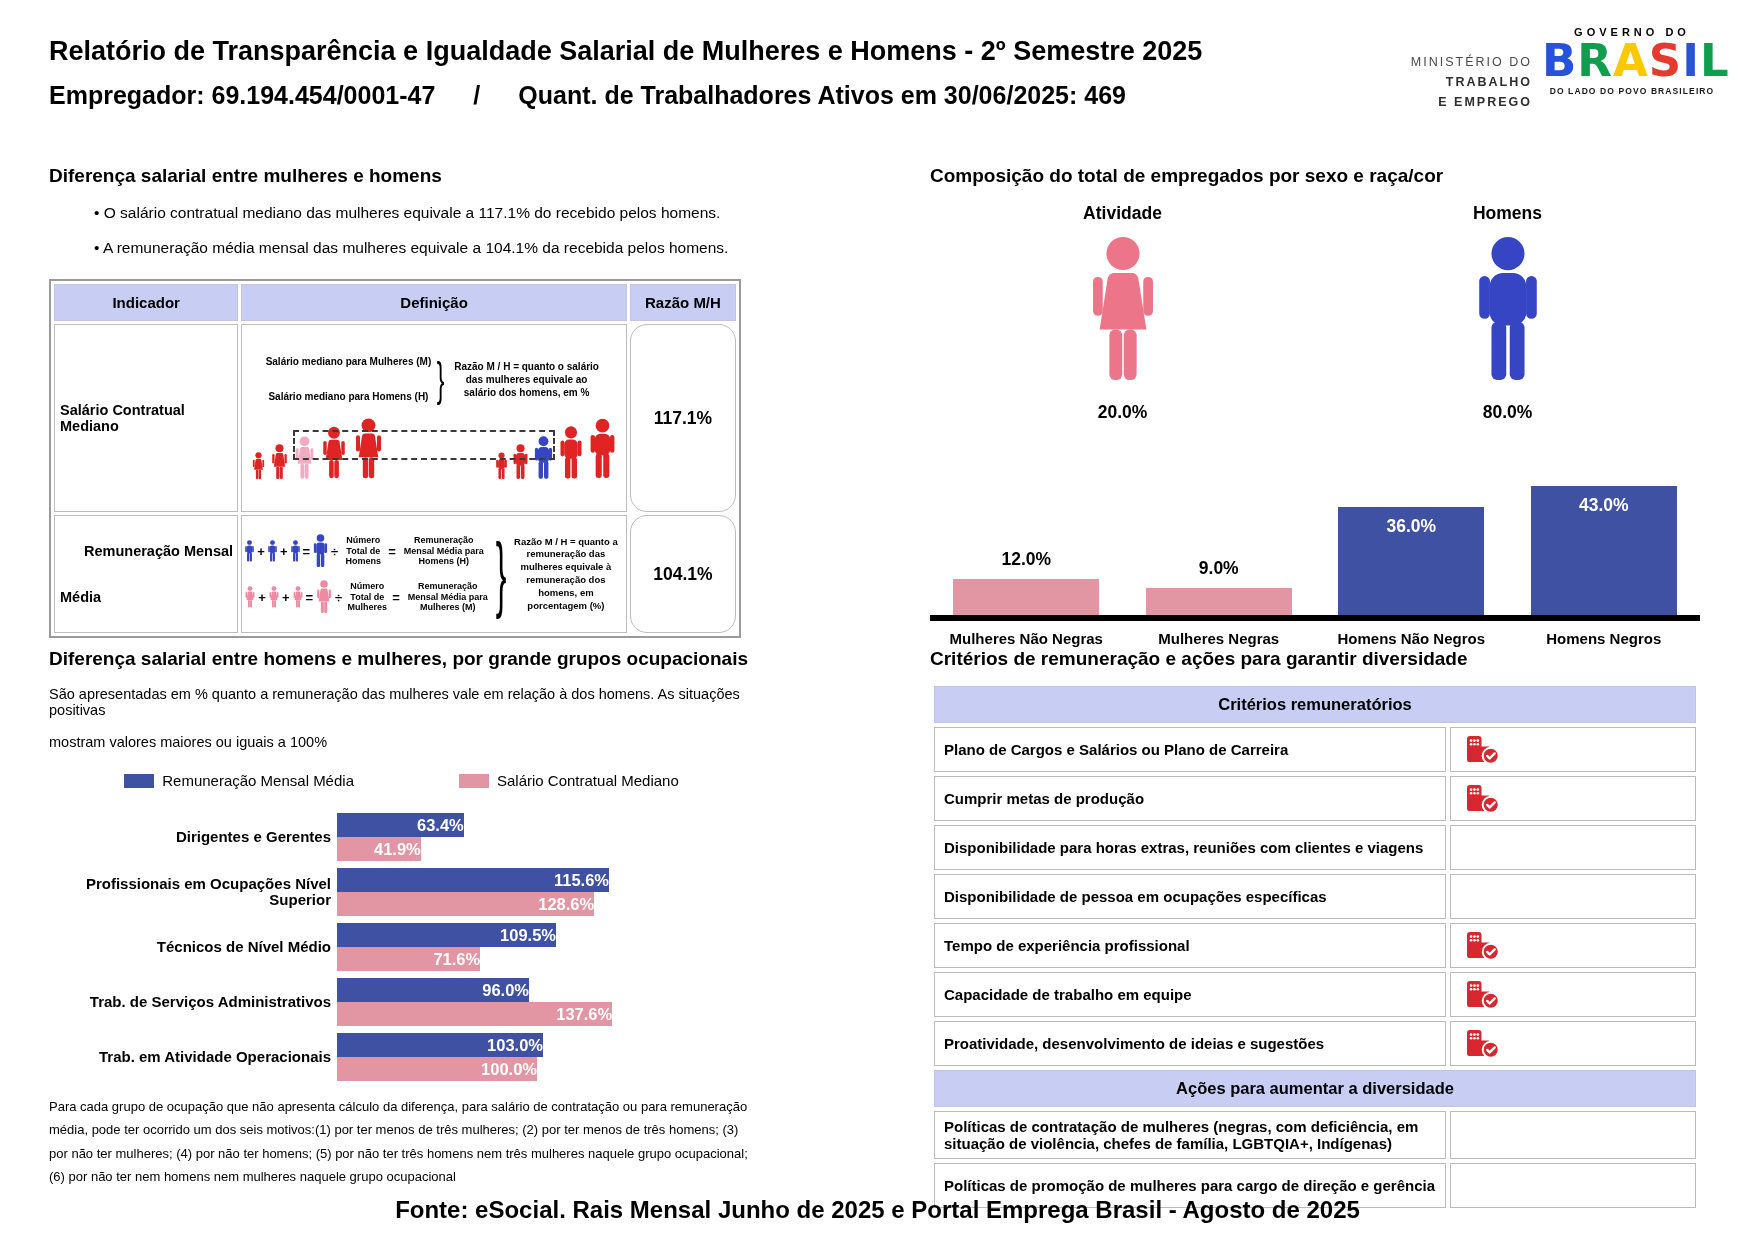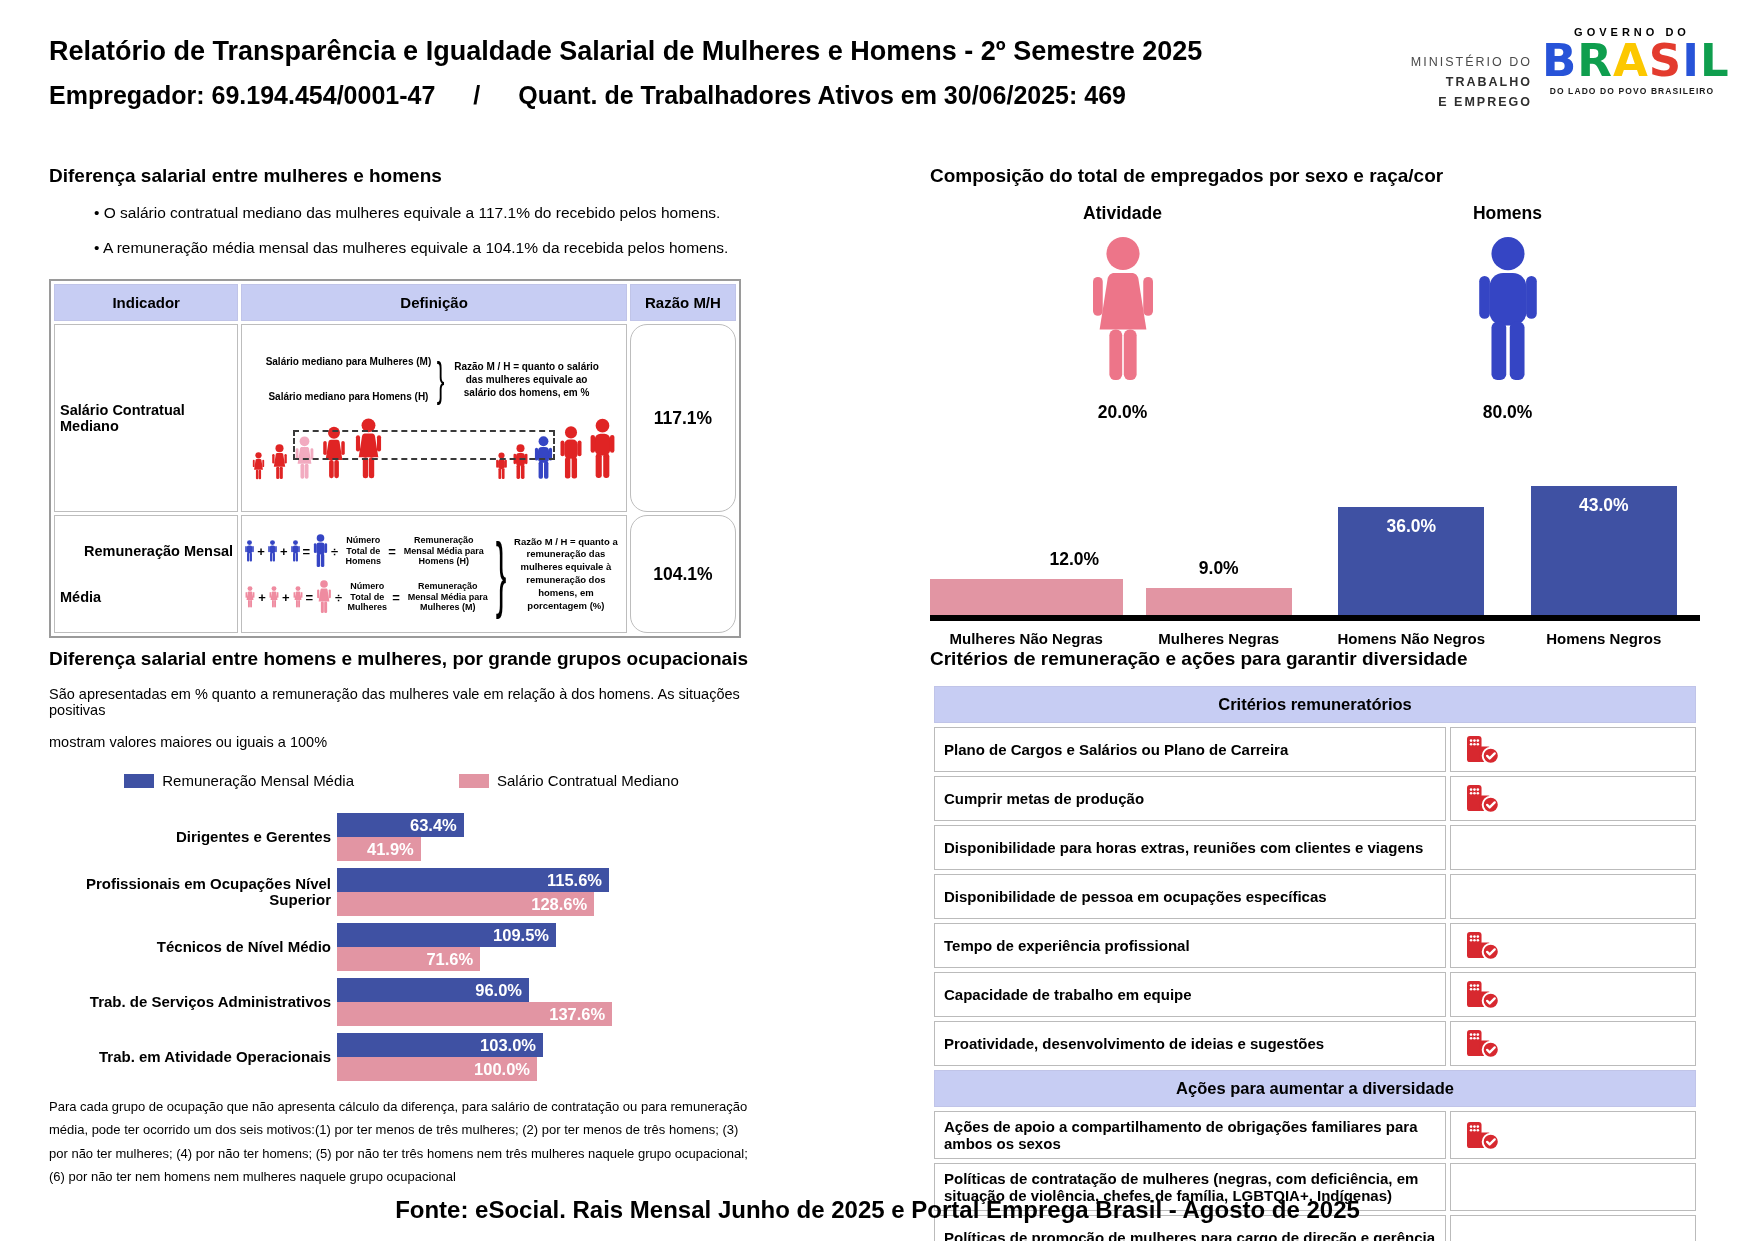--- a/index.html
+++ b/index.html
@@ -72,21 +72,21 @@
   
   #sec-occ{left:49px;top:648px;width:705px;}
   .desc{font-size:14.5px;margin-top:16px;}
   .legend{display:flex;justify-content:center;gap:105px;margin-top:22px;font-size:15px;align-items:center;}
   .leg-item{display:flex;align-items:center;}
   .sw{width:30px;height:14px;display:inline-block;margin-right:8px;}
   .occ-chart{margin-top:24px;}
   .occ-group{display:flex;align-items:center;margin-bottom:7px;}
   .occ-label{width:282px;text-align:right;padding-right:6px;font-size:15px;font-weight:bold;line-height:1.1;}
   .occ-bar{height:24px;line-height:24px;color:#fff;font-weight:bold;font-size:16.5px;
-           text-align:right;padding-right:7px;box-sizing:border-box;white-space:nowrap;}
+           text-align:right;box-sizing:border-box;white-space:nowrap;}
   .footnote{font-size:13px;line-height:1.8;margin-top:14px;width:700px;}
 
   
   #sec-crit{left:930px;top:648px;width:770px;}
   .crit-table{width:770px;border-spacing:4px;margin-top:12px;border-collapse:separate;}
   .crit-table td{border:1.5px solid #bbbbbb;font-size:15px;font-weight:bold;padding:6px 9px;vertical-align:middle;}
   .crit-table tr.sec-head td{background:#c7cdf3;text-align:center;font-size:16.5px;border:1px solid #c0c4e8;padding:8px;}
   .icon-cell{width:222px;padding-left:13px !important;}
   .ck{display:block;}
 
@@ -292,21 +292,21 @@
         <div class="fig-label">Homens</div>
         <svg height="148" width="70">
             <use href="#sym-male" fill="#3545c4"></use>
           </svg>
         <div class="fig-value">80.0%</div>
       </div>
     </div>
 
     <div class="comp-bars">
       <div class="comp-slot">
-          <div class="comp-bar" style="height: 36px; background: rgb(226, 149, 163); padding-left: 48px;">
+          <div class="comp-bar" style="height: 36px; background: rgb(226, 149, 163);">
             <div class="comp-value">12.0%</div>
           </div>
         </div>
       <div class="comp-slot">
           <div class="comp-bar" style="height: 27px; background: rgb(226, 149, 163);">
             <div class="comp-value">9.0%</div>
           </div>
         </div>
       <div class="comp-slot inside">
           <div class="comp-bar" style="height: 108px; background: rgb(63, 81, 163);">
@@ -444,28 +444,20 @@
             <td class="icon-cell">
               <svg class="ck" width="37" height="31">
                 <use href="#sym-check-building"></use>
               </svg>
             </td>
           </tr>
       <tr class="sec-head">
             <td colspan="2">Ações para aumentar a diversidade</td>
           </tr>
       <tr>
-            <td>Ações de apoio a compartilhamento de obrigações familiares para ambos os sexos</td>
-            <td class="icon-cell">
-              <svg class="ck" width="37" height="31">
-                <use href="#sym-check-building"></use>
-              </svg>
-            </td>
-          </tr>
-      <tr>
             <td>Políticas de contratação de mulheres (negras, com deficiência, em situação de violência, chefes de família, LGBTQIA+, Indígenas)</td>
             <td class="icon-cell">
               <svg class="ck" width="37" height="31" style="visibility: hidden;">
                 <use href="#sym-check-building"></use>
               </svg>
             </td>
           </tr>
       <tr>
             <td>Políticas de promoção de mulheres para cargo de direção e gerência</td>
             <td class="icon-cell">

